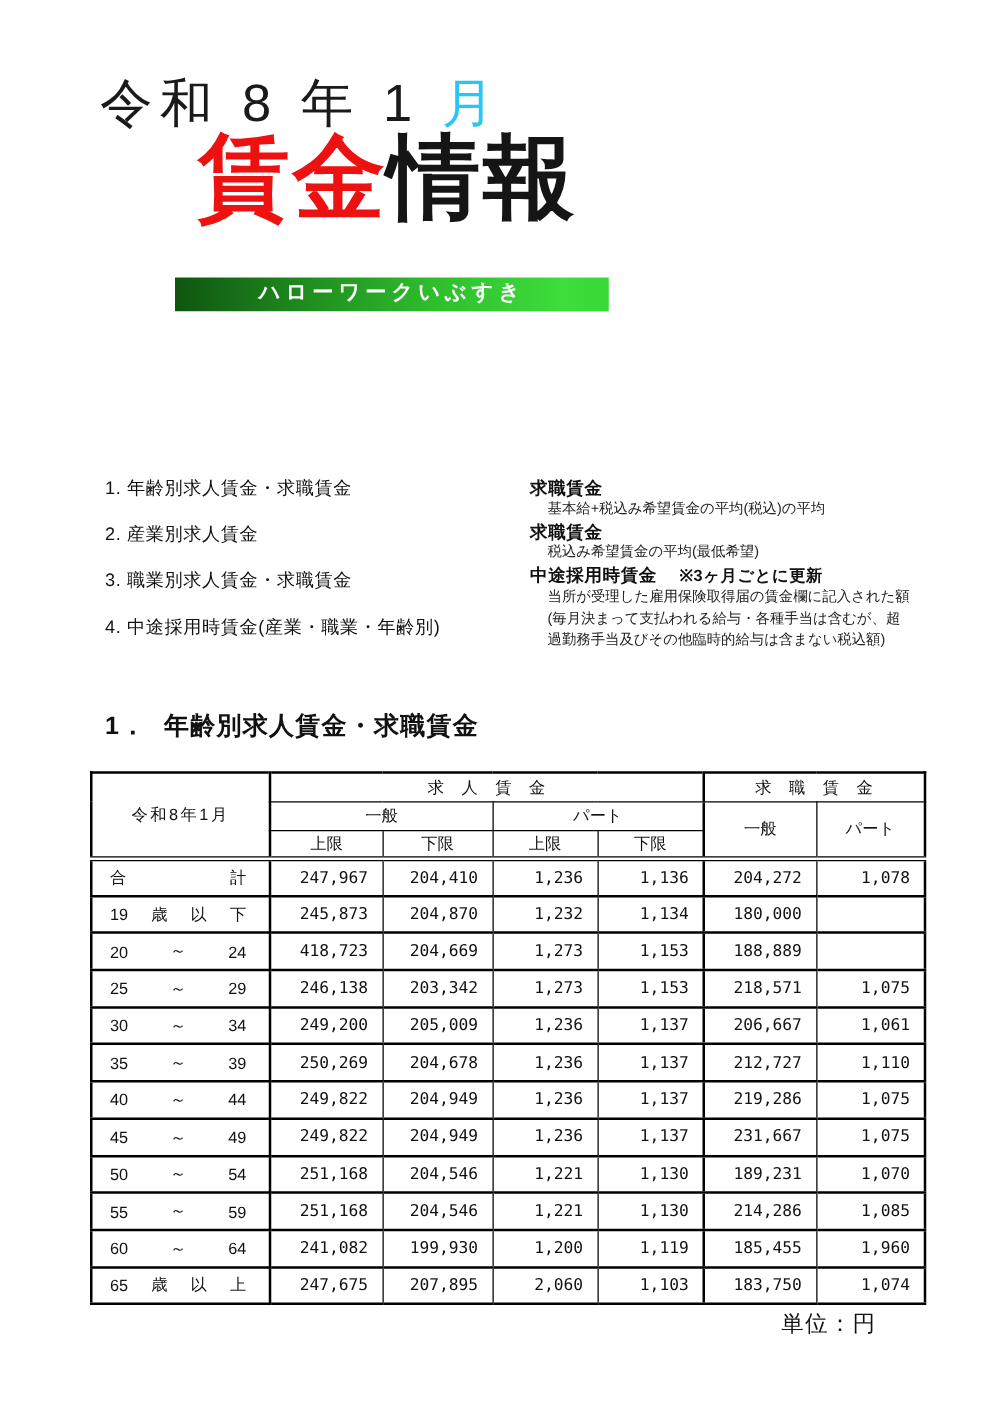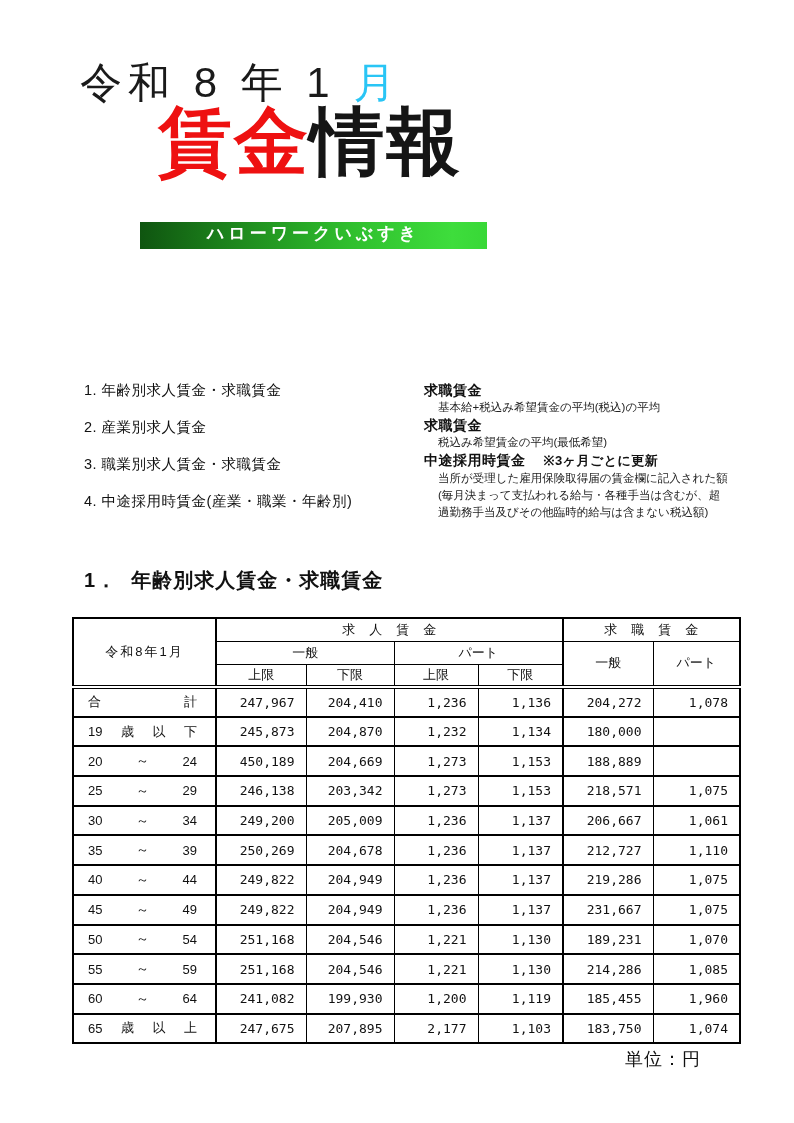--- a/index.html
+++ b/index.html
@@ -194,21 +194,21 @@
           <td class="num-cell"></td>
         </tr>
         <tr>
           <td class="age-cell">
             <div class="age-wrap">
               <span>20</span>
               <span>～</span>
               <span>24</span>
             </div>
           </td>
-          <td class="num-cell">450,189</td>
+          <td class="num-cell">418,723</td>
           <td class="num-cell">204,669</td>
           <td class="num-cell">1,273</td>
           <td class="num-cell">1,153</td>
           <td class="num-cell thick-left">188,889</td>
           <td class="num-cell"></td>
         </tr>
         <tr>
           <td class="age-cell">
             <div class="age-wrap">
               <span>25</span>
@@ -332,21 +332,21 @@
           <td class="age-cell">
             <div class="age-wrap">
               <span>65</span>
               <span>歳</span>
               <span>以</span>
               <span>上</span>
             </div>
           </td>
           <td class="num-cell">247,675</td>
           <td class="num-cell">207,895</td>
-          <td class="num-cell">2,177</td>
+          <td class="num-cell">2,060</td>
           <td class="num-cell">1,103</td>
           <td class="num-cell thick-left">183,750</td>
           <td class="num-cell">1,074</td>
         </tr>
       </tbody>
   </table>
 
   <div class="unit-note">単位：円</div>
 
 </div>

